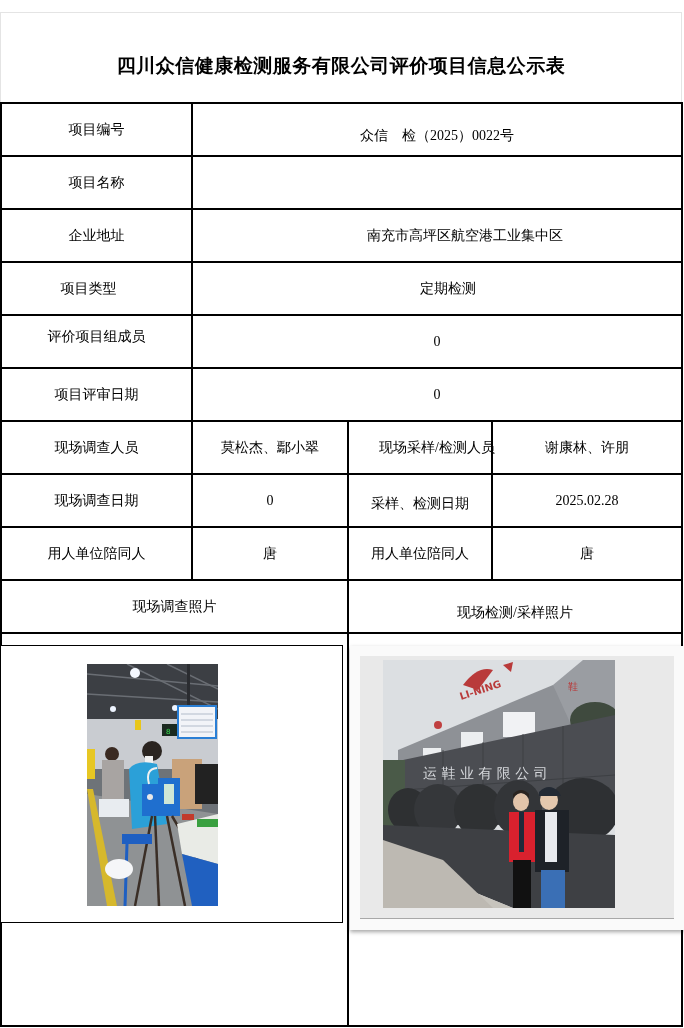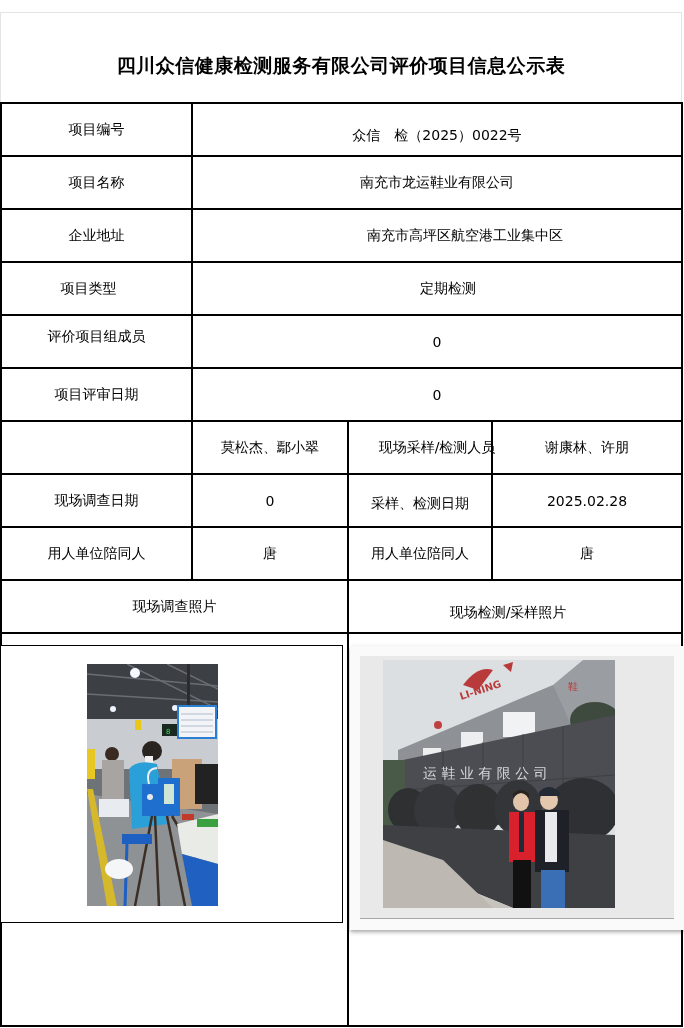--- a/index.html
+++ b/index.html
@@ -7,21 +7,21 @@
          font-family: "DejaVu Sans", "Liberation Sans", sans-serif; color: #000; }
   .title-box { position: absolute; left: 0; top: 0; width: 682px; height: 101px;
                border: 1px solid #e4e4e4; border-bottom: none; box-sizing: border-box; margin-top: 12px; }
   .title { position: absolute; left: 0; right: 0; top: 40px; text-align: center;
            font-size: 19px; font-weight: bold; letter-spacing: 0.5px; }
   .table { position: absolute; left: 0; top: 102px; width: 683px; height: 925px;
            box-sizing: border-box; }
   .hline { position: absolute; left: 0; height: 2px; background: #000; }
   .vline { position: absolute; width: 2px; background: #000; }
   .cell { position: absolute; display: flex; align-items: center; justify-content: center;
-          font-size: 14px; text-align: center; }
+          font-size: 14px; text-align: center; font-family: Liberation Serif, serif; }
   .photo-frame-left { position: absolute; left: 0; top: 645px; width: 343px; height: 278px;
                       border: 1px solid #000; box-sizing: border-box; background: #fff; }
   .photo-frame-right { position: absolute; left: 350px; top: 646px; width: 334px; height: 284px;
                        background: #fafafa; box-shadow: 0 2px 4px rgba(0,0,0,0.35); }
   .photo-inner-right { position: absolute; left: 10px; top: 10px; width: 314px; height: 262px;
                        background: #e9e9e9; border-bottom: 1px solid #a8a8a8; }
   .photo { position: absolute; overflow: hidden; }
 </style>
 </head>
 <body>
@@ -48,50 +48,50 @@
   <div class="vline" style="left:0;top:0;height:925px"></div>
   <div class="vline" style="left:681px;top:0;height:925px"></div>
   <div class="vline" style="left:191px;top:0;height:477px"></div>
   <div class="vline" style="left:347px;top:318px;height:607px"></div>
   <div class="vline" style="left:491px;top:318px;height:159px"></div>
 
   <div class="cell" style="left:2px;top:2px;width:189px;height:51px">项目编号</div>
   <div class="cell" style="left:193px;top:2px;width:488px;height:63px">众信　检（2025）0022号</div>
 
   <div class="cell" style="left:2px;top:55px;width:189px;height:51px">项目名称</div>
-  <div class="cell" style="left:193px;top:55px;width:488px;height:51px">南充市龙运鞋业有限公司</div>
 
   <div class="cell" style="left:2px;top:108px;width:189px;height:51px">企业地址</div>
   <div class="cell" style="left:193px;top:108px;width:544px;height:51px">南充市高坪区航空港工业集中区</div>
 
   <div class="cell" style="left:2px;top:161px;width:173px;height:51px">项目类型</div>
   <div class="cell" style="left:204px;top:161px;width:488px;height:51px">定期检测</div>
 
   <div class="cell" style="left:2px;top:214px;width:189px;height:42px">评价项目组成员</div>
   <div class="cell" style="left:193px;top:214px;width:488px;height:51px">0</div>
 
   <div class="cell" style="left:2px;top:267px;width:189px;height:51px">项目评审日期</div>
   <div class="cell" style="left:193px;top:267px;width:488px;height:51px">0</div>
 
+  <div class="cell" style="left:2px;top:320px;width:189px;height:51px">现场调查人员</div>
   <div class="cell" style="left:193px;top:320px;width:154px;height:51px">莫松杰、鄢小翠</div>
   <div class="cell" style="left:366px;top:320px;width:142px;height:51px">现场采样/检测人员</div>
   <div class="cell" style="left:493px;top:320px;width:188px;height:51px">谢康林、许朋</div>
 
   <div class="cell" style="left:2px;top:373px;width:189px;height:51px">现场调查日期</div>
   <div class="cell" style="left:193px;top:373px;width:154px;height:51px">0</div>
   <div class="cell" style="left:349px;top:373px;width:142px;height:58px">采样、检测日期</div>
   <div class="cell" style="left:493px;top:373px;width:188px;height:51px">2025.02.28</div>
 
   <div class="cell" style="left:2px;top:426px;width:189px;height:51px">用人单位陪同人</div>
   <div class="cell" style="left:193px;top:426px;width:154px;height:51px">唐</div>
   <div class="cell" style="left:349px;top:426px;width:142px;height:51px">用人单位陪同人</div>
   <div class="cell" style="left:493px;top:426px;width:188px;height:51px">唐</div>
 
   <div class="cell" style="left:2px;top:479px;width:345px;height:51px">现场调查照片</div>
-  <div class="cell" style="left:342px;top:479px;width:332px;height:63px">现场检测/采样照片</div>
+  <div class="cell" style="left:349px;top:479px;width:332px;height:63px">现场检测/采样照片</div>
 </div>
 
 <div class="photo-frame-left">
   <div class="photo" style="left:86px;top:18px;width:131px;height:242px">
     <svg width="131" height="242" viewBox="0 0 131 242" xmlns="http://www.w3.org/2000/svg">
       <rect width="131" height="242" fill="#6e7378"></rect>
 
       <rect x="0" y="0" width="131" height="55" fill="#3c3f44"></rect>
       <g stroke="#6a6e74" stroke-width="1.5">
         <line x1="0" y1="10" x2="131" y2="22"></line>

